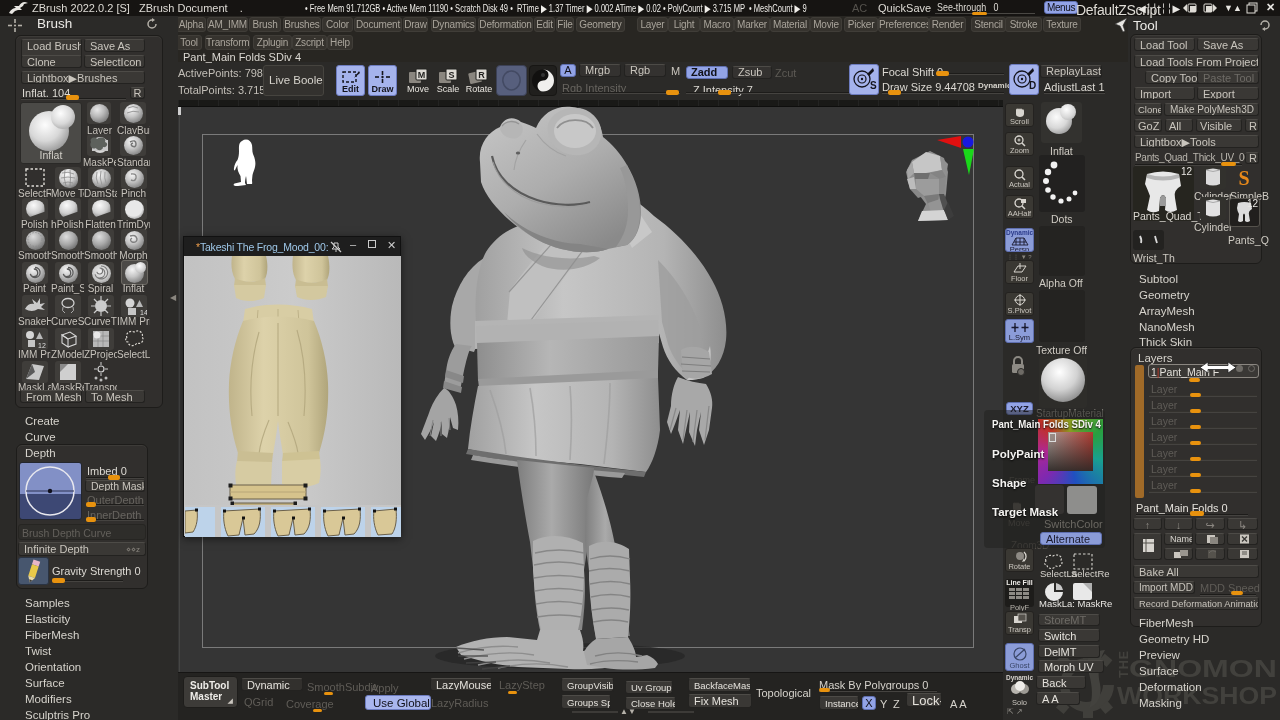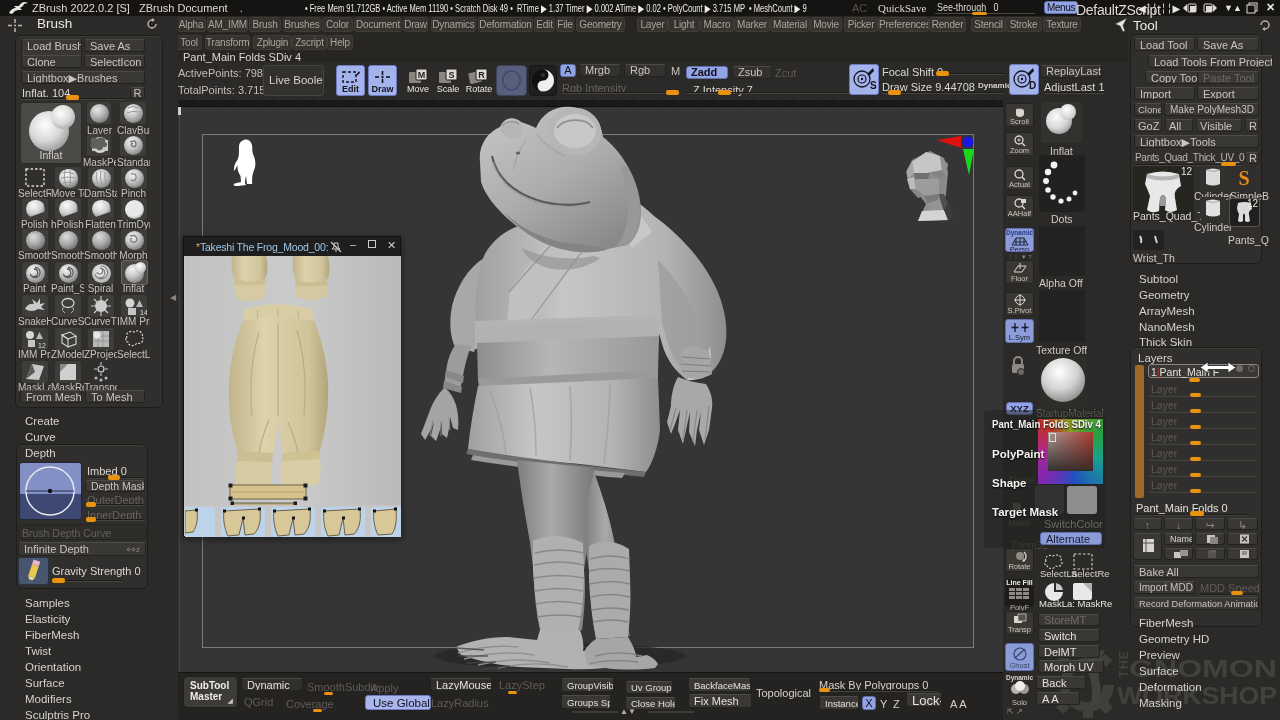--- a/index.html
+++ b/index.html
@@ -31,21 +31,21 @@
 
   <div class="abs" style="left:0;top:16px;width:1128px;height:46px;background:#282622;"></div>
 
   <div class="abs" id="titlebar" style="left:0;top:0;width:1280px;height:16px;background:#161412;">
     <svg class="abs" style="left:7px;top:1px;" width="22" height="14" viewBox="0 0 22 14">
       <path d="M2 12 C4 8 7 7 9 7 L7 5 L12 5 C13 3 15 1 18 1 L21 2 L17 3 L16 5 L13 7 L15 9 L11 9 L8 10 L5 13 Z" fill="#e8e6e2"></path>
     </svg>
     <div class="abs" style="left:32px;top:2px;font-size:11px;color:#dedbd5;">ZBrush 2022.0.2 [S]&nbsp;&nbsp;&nbsp;ZBrush Document&nbsp;&nbsp;&nbsp;&nbsp;.</div>
     <div class="abs" style="left:305px;top:2px;font-size:10.5px;color:#efede9;transform:scaleX(0.72);transform-origin:0 0;white-space:nowrap;">• Free Mem 91.712GB • Active Mem 11190 • Scratch Disk 49 •&nbsp; RTime ▶ 1.37 Timer ▶ 0.002 ATime ▶ 0.02 • PolyCount ▶ 3.715 MP &nbsp;• MeshCount ▶ 9</div>
     <div class="abs" style="left:852px;top:2px;font-size:11px;color:#55524d;">AC</div>
-    <div class="abs" style="left:878px;top:2px;font-size:11px;color:#dedbd5;font-family:Liberation Serif, serif;">QuickSave</div>
+    <div class="abs" style="left:878px;top:2px;font-size:11px;color:#dedbd5;">QuickSave</div>
     <div class="abs" style="left:937px;top:1px;font-size:10.5px;color:#dedbd5;transform:scaleX(0.85);transform-origin:0 0;">See-through&nbsp;&nbsp; 0</div>
     <div class="abs" style="left:935px;top:13px;width:100px;height:1px;background:#4a4844;"></div>
     <div class="abs orange" style="left:972px;top:12px;width:15px;height:3px;"></div>
     <div class="bluechip" style="left:1044px;top:1px;height:13px;line-height:11px;padding:0 2px;font-size:10px;letter-spacing:-0.4px;">Menus</div>
     <div class="abs" style="left:1076px;top:2px;font-size:14px;letter-spacing:-0.3px;color:#dedbd5;">DefaultZScript</div>
     <div class="abs" style="left:1138px;top:3px;font-size:10px;color:#e8e6e2;">◀╎╎&nbsp;╎╎▶</div>
     <svg class="abs" style="left:1180px;top:2px;" width="40" height="12" viewBox="0 0 40 12">
       <path d="M3 6 L7 2 L7 10 Z" fill="#dedbd5"></path>
         <rect x="8" y="2" width="8" height="8" rx="1" fill="none" stroke="#dedbd5"></rect>
         <rect x="10" y="4" width="6" height="6" fill="#dedbd5"></rect>
@@ -919,21 +919,21 @@
 
   <div class="abs" id="toolpanel" style="left:1128px;top:16px;width:152px;height:704px;">
     <div class="abs" style="left:5px;top:2px;font-size:13.5px;color:#eceae6;">Tool</div>
     <svg class="abs" style="left:131px;top:3px;" width="12" height="12" viewBox="0 0 12 12">
         <path d="M2 6 A4 4 0 1 1 6 10" fill="none" stroke="#b5b1a9" stroke-width="1.5"></path>
         <path d="M6 12 L3 10 L6 8 Z" fill="#b5b1a9"></path>
       </svg>
     <div class="grp" style="left:2px;top:18px;width:132px;height:230px;"></div>
     <div class="btn" style="left:6px;top:22px;width:61px;height:13px;line-height:12px;">Load Tool</div>
     <div class="btn" style="left:69px;top:22px;width:62px;height:13px;line-height:12px;">Save As</div>
-    <div class="btn" style="left:20px;top:39px;width:125px;height:13px;line-height:12px;">Load Tools From Project</div>
+    <div class="btn" style="left:6px;top:39px;width:125px;height:13px;line-height:12px;">Load Tools From Project</div>
     <div class="btn" style="left:17px;top:55px;width:79px;height:13px;line-height:12px;">Copy Tool</div>
     <div class="btn dim" style="left:69px;top:55px;width:62px;height:13px;line-height:12px;">Paste Tool</div>
     <div class="btn" style="left:6px;top:71px;width:61px;height:13px;line-height:12px;">Import</div>
     <div class="btn" style="left:69px;top:71px;width:62px;height:13px;line-height:12px;">Export</div>
     <div class="btn" style="left:6px;top:87px;width:28px;height:13px;line-height:12px;font-size:9.5px;padding:0 3px;">Clone</div>
     <div class="btn" style="left:36px;top:87px;width:95px;height:13px;line-height:12px;font-size:10px;">Make PolyMesh3D</div>
     <div class="btn" style="left:6px;top:103px;width:28px;height:13px;line-height:12px;padding:0 3px;">GoZ</div>
     <div class="btn" style="left:37px;top:103px;width:28px;height:13px;line-height:12px;padding:0 3px;">All</div>
     <div class="btn" style="left:68px;top:103px;width:46px;height:13px;line-height:12px;padding:0 3px;">Visible</div>
     <div class="btn" style="left:117px;top:103px;width:14px;height:13px;line-height:12px;padding:0 3px;">R</div>

